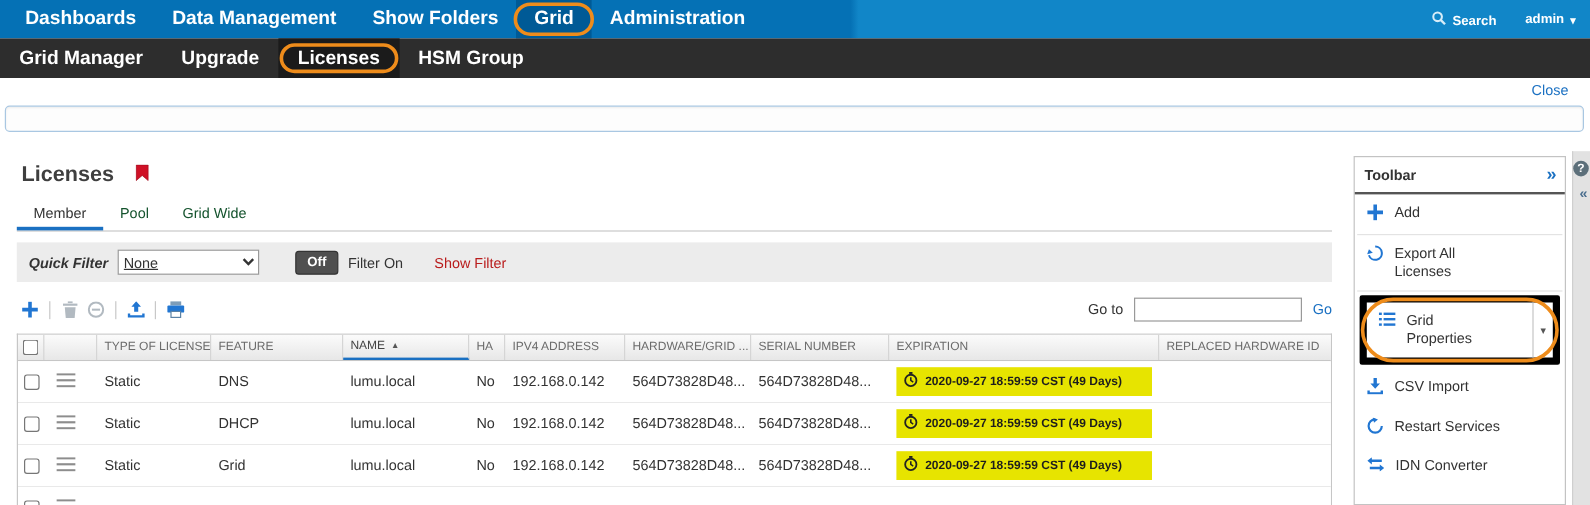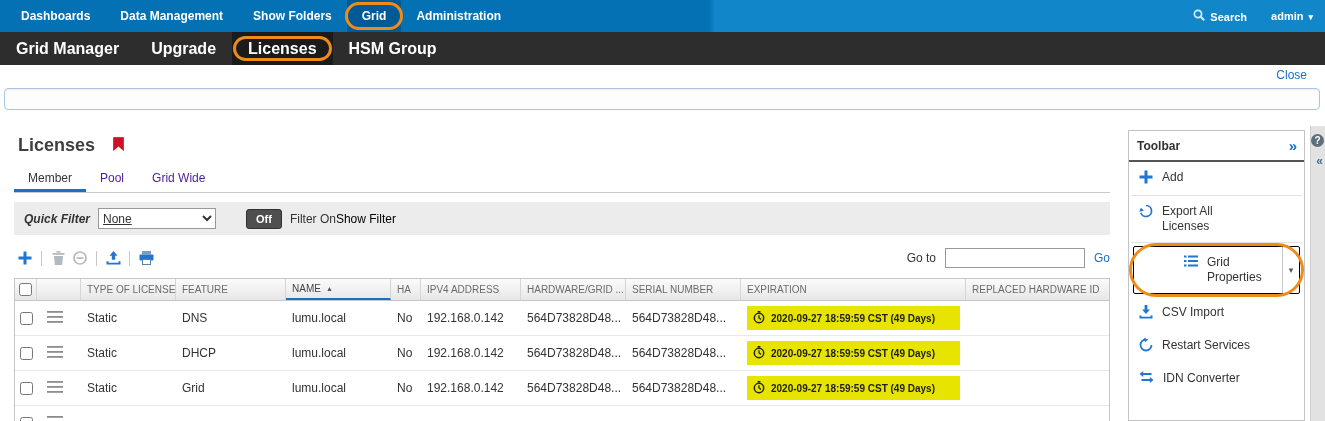--- a/index.html
+++ b/index.html
@@ -4,21 +4,21 @@
 <style>
   * { margin:0; padding:0; box-sizing:border-box; }
   body { font-family:"Liberation Sans", sans-serif; background:#fff; }
   .screen { position:relative; width:1325px; height:421px; background:#fff; overflow:hidden; font-size:12px; color:#333; }
 
   
   .top-nav { position:absolute; top:0; left:0; width:100%; height:32px;
     background:linear-gradient(90deg,#0571b5 0%,#0571b5 53.5%,#1186c8 54%,#1186c8 100%);
     display:flex; align-items:stretch; color:#fff; z-index:5; }
   .top-nav-items { display:flex; padding-left:6px; }
-  .nav-item { display:flex; align-items:center; padding:0 15px; font-weight:bold; font-size:12px; cursor:pointer; position:relative; }
+  .nav-item { display:flex; align-items:center; padding:0 15px; font-weight:bold; font-size:16px; cursor:pointer; position:relative; }
   .nav-item.active { background:#005a96; }
   .top-right { margin-left:auto; display:flex; align-items:center; gap:24px; padding-right:12px; }
   .search-box, .user-box { display:flex; align-items:flex-end; gap:5px; font-weight:bold; font-size:11px; cursor:pointer; }
   .caret { font-size:9px; line-height:1; }
 
   
   .sub-nav { position:absolute; top:32px; left:0; width:100%; height:33px; background:#2d2d2d; display:flex; color:#fff; z-index:5; }
   .sub-item { display:flex; align-items:center; padding:0 16px; font-weight:bold; font-size:16px; cursor:pointer; position:relative; }
   .sub-item.active { background:#1b1b1b; }
 
@@ -26,30 +26,30 @@
   .close-row { position:absolute; top:68px; right:18px; z-index:2; }
   .close-link { color:#1a70c2; font-size:12px; cursor:pointer; text-decoration:none; }
   .collapsed-panel { position:absolute; top:88px; left:4px; width:1316px; height:22px; border:1px solid #a9c7e2; border-radius:4px; background:#fdfdfd; box-shadow:inset 0 1px 2px rgba(0,0,0,.07); }
 
   
   .page-title-row { position:absolute; top:135px; left:18px; display:flex; align-items:center; gap:18px; }
   .page-title { font-size:18px; color:#3f3f3f; }
 
   
   .tabs { position:absolute; top:165px; left:14px; width:1096px; display:flex; border-bottom:1px solid #c9c9c9; }
-  .tab { padding:6px 14px 4px 14px; color:#4c1d95; font-size:12px; cursor:pointer; border-bottom:3px solid transparent; }
+  .tab { padding:6px 14px 4px 14px; color:#14532d; font-size:12px; cursor:pointer; border-bottom:3px solid transparent; }
   .tab.active { color:#333; border-bottom:3px solid #1a70c2; }
 
   
   .filter-bar { position:absolute; top:202px; left:14px; width:1096px; height:33px; background:#ececec; display:flex; align-items:center; padding:0 10px; }
   .qf-label { font-weight:bold; margin-right:8px;font-style:italic; }
   select.qf { width:118px; height:21px; font-size:12px; border:1px solid #999; background:#fff; color:#333;text-decoration:underline; }
   .off-btn { margin-left:30px; background:#4f4f4f; color:#fff; font-weight:bold; font-size:11px; border-radius:3px; padding:3px 9px; border:1px solid #333; cursor:pointer; }
   .filter-on-label { margin-left:8px; color:#333; }
-  .show-filter { color:#000000; cursor:pointer; }
+  .show-filter { margin-left:26px; color:#b91c1c; cursor:pointer; }
 
   
   .list-toolbar { position:absolute; top:243px; left:14px; width:1096px; height:30px; display:flex; align-items:center; }
   .tb-icon { display:flex; align-items:center; justify-content:center; width:22px; height:22px; cursor:pointer; }
   .tb-sep { width:1px; height:15px; background:#c8c8c8; margin:0 5px; }
   .goto-area { margin-left:auto; display:flex; align-items:center; gap:9px; }
   .goto-input { width:140px; height:20px; border:1px solid #999; font-size:12px; padding:0 4px; }
   .go-link { color:#1a70c2; cursor:pointer; }
 
   
@@ -75,21 +75,21 @@
   .exp-badge { display:flex; align-items:center; gap:6px; background:#e7e400; padding:0 10px 0 6px; font-weight:bold; font-size:10px; color:#1d1d1d; height:24px; width:100%; }
 
   
   .side-panel { position:absolute; left:1128px; top:130px; width:177px; height:291px; background:#fff; border:1px solid #c3c3c3; z-index:4; }
   .side-header { display:flex; justify-content:space-between; align-items:center; padding:6px 8px; border-bottom:2px solid #555; font-weight:bold; color:#333; }
   .side-expand { color:#1a70c2; font-size:15px; font-weight:bold; cursor:pointer; letter-spacing:-1px; }
   .side-item { display:flex; align-items:flex-start; gap:9px; padding:8px 10px; color:#333; cursor:pointer; font-size:12px; position:relative; }
   .side-item .lbl { line-height:1.25; }
   .lbl-narrow { max-width:72px; }
   .side-div { height:1px; background:#e3e3e3; margin:0 2px; }
-  .split-btn { border:1px solid #000000; border-radius:2px; margin:3px 4px; padding-right:20px; position:relative;justify-content:flex-end; }
+  .split-btn { border:6px solid #000000; border-radius:2px; margin:3px 4px; padding-right:20px; position:relative; }
   .split-caret { position:absolute; right:0; top:0; bottom:0; width:17px; border-left:1px solid #c6c6c6; display:flex; align-items:center; justify-content:center; color:#555; font-size:9px; cursor:pointer; }
 
   
   .right-strip { position:absolute; right:0; top:126px; width:15px; height:295px; background:#e2e2e2; border-left:1px solid #cfcfcf; z-index:3; }
   .help-icon { position:absolute; right:1px; top:8px; width:13px; height:13px; border-radius:50%; background:#5c6f7a; color:#fff; font-size:10px; font-weight:bold; display:flex; align-items:center; justify-content:center; cursor:pointer; }
   .collapse-icon { position:absolute; right:2px; top:28px; color:#4a6e8e; font-weight:bold; font-size:12px; cursor:pointer; }
 
   
   .annot-ring { position:absolute; border:3.5px solid #ee8c1b; border-radius:999px; pointer-events:none; z-index:60; }
   .ring-grid { top:2px; bottom:2px; left:-2px; right:-2px; }

